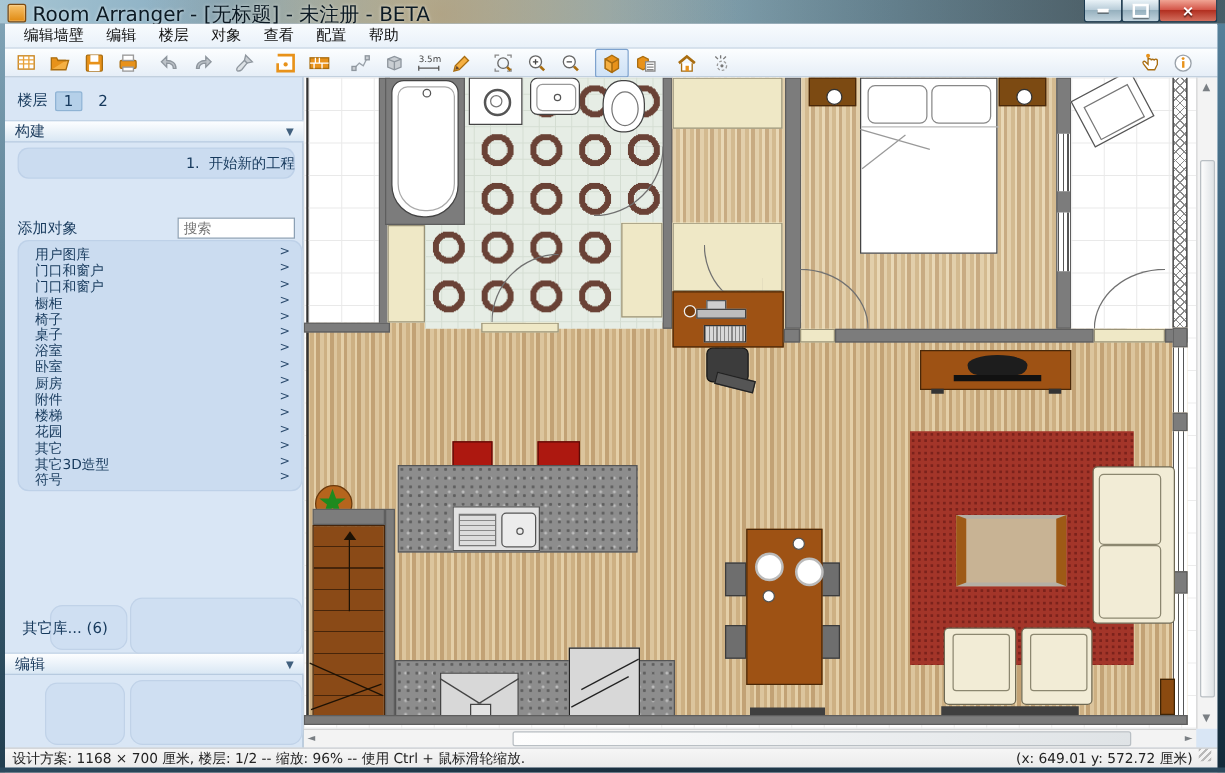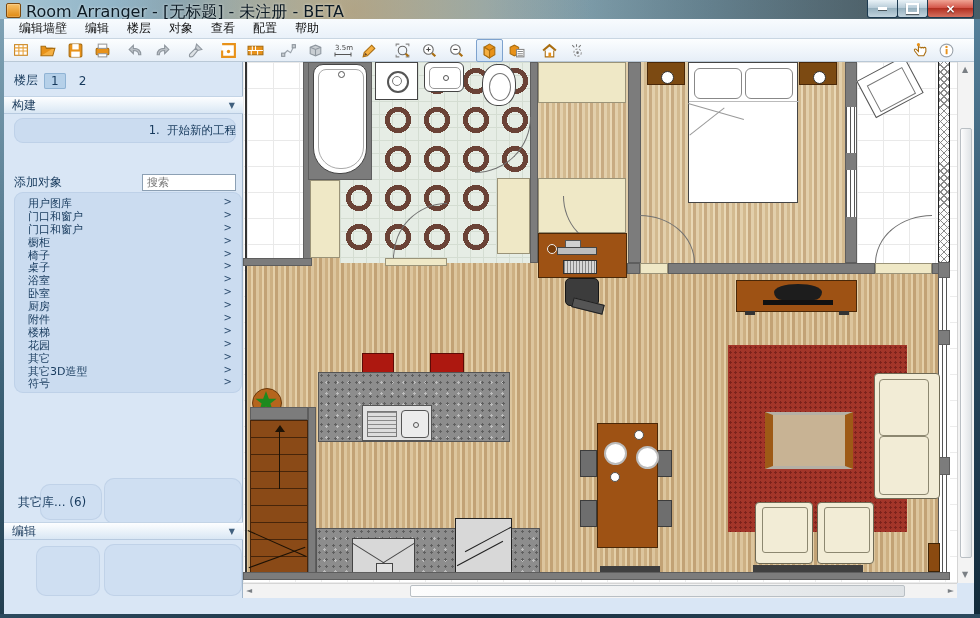--- a/index.html
+++ b/index.html
@@ -537,17 +537,22 @@
     <div class="abs sarrow" style="left:4px;top:4px;">▲</div>
     <div class="abs sthumb" style="left:2px;top:66px;width:12px;height:430px;"></div>
     <div class="abs sarrow" style="left:4px;bottom:4px;">▼</div>
   </div>
   <div class="abs hscroll">
     <div class="abs sarrow" style="left:3px;top:3px;">◄</div>
     <div class="abs sthumb" style="left:167px;top:1px;width:495px;height:12px;"></div>
     <div class="abs sarrow" style="right:3px;top:3px;">►</div>
   </div>
 
+  <div class="abs statusbar">
+    <span>设计方案: 1168 × 700 厘米, 楼层: 1/2 -- 缩放: 96% -- 使用 Ctrl + 鼠标滑轮缩放.</span>
+    <span class="right">(x: 649.01 y: 572.72 厘米)</span>
+    <div class="abs grip"></div>
+  </div>
 
   <div class="abs border-l"></div>
   <div class="abs border-r"></div>
   <div class="abs border-b"></div>
 </div>
 
 </body></html>

